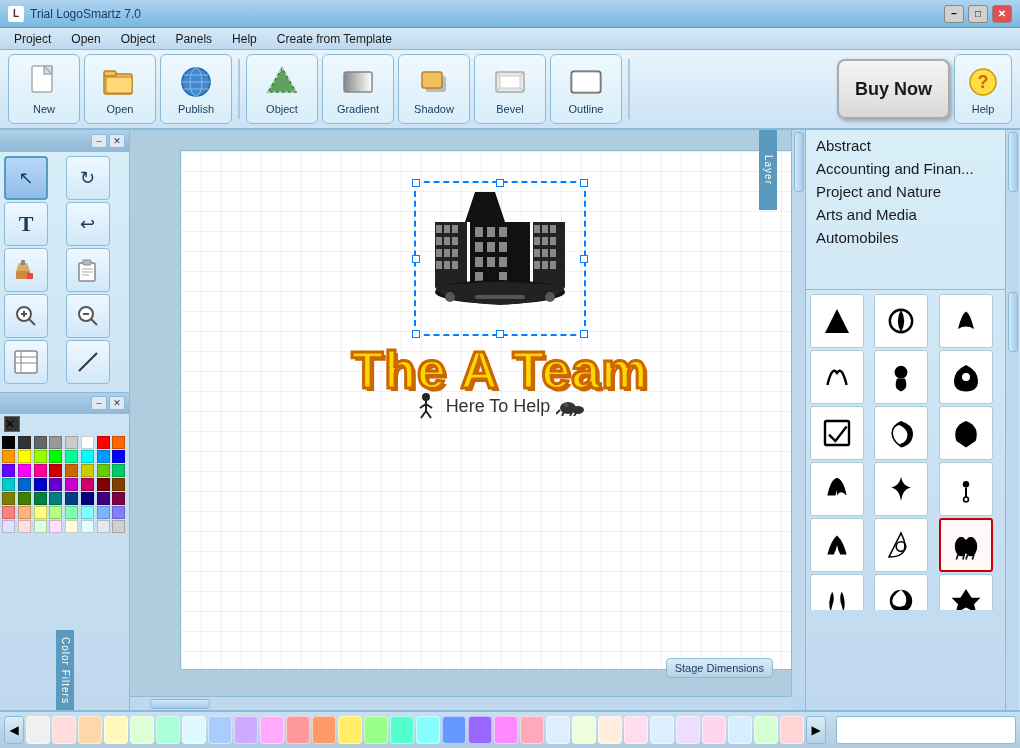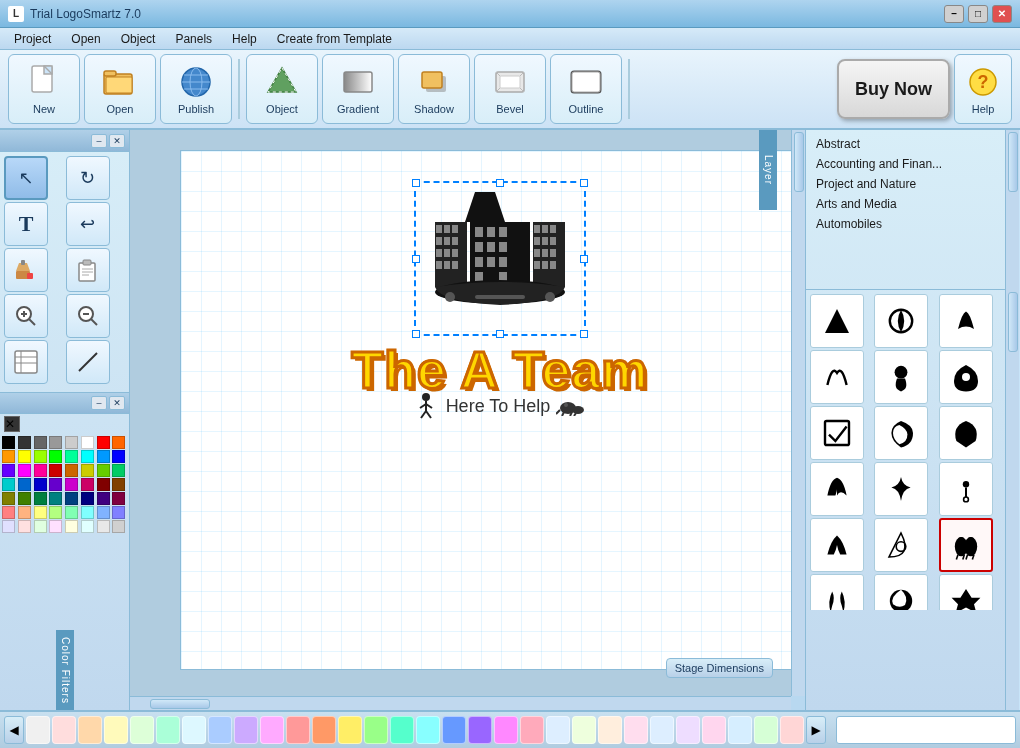--- a/index.html
+++ b/index.html
@@ -353,21 +353,21 @@
       flex-direction: column;
     }
     .right-panel-list {
       flex: 1;
       overflow-y: auto;
       padding: 4px;
     }
     .category-item {
       padding: 3px 6px;
       cursor: pointer;
-      font-size: 12px;
+      font-size: 15px;
       color: #1a1a1a;
       border-radius: 2px;
       white-space: nowrap;
       overflow: hidden;
       text-overflow: ellipsis;
     }
     .right-panel-icons {
       display: grid;
       grid-template-columns: repeat(3, 1fr);
       gap: 2px;

